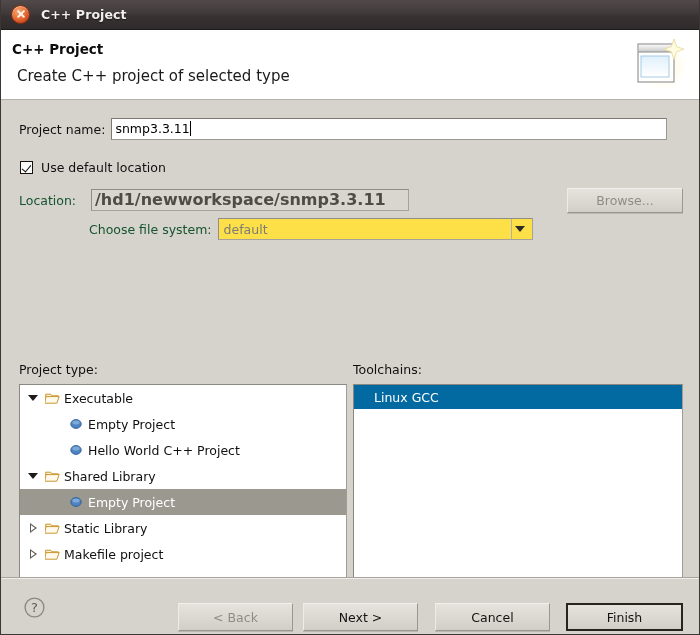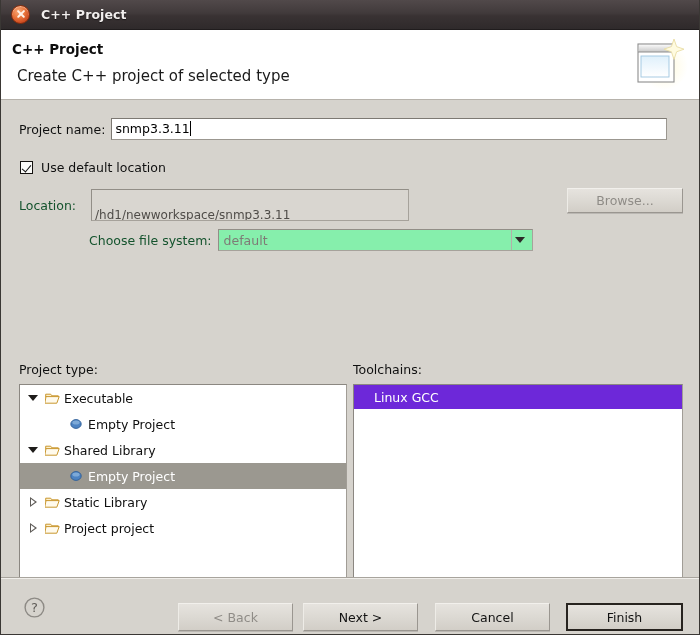--- a/index.html
+++ b/index.html
@@ -168,26 +168,27 @@
     display: flex; align-items: center;
   }
   #location-label { width: 72px; }
   #location-input {
     width: 318px; height: 22px;
     box-sizing: border-box;
     background: #d9d6d0;
     border: 1px solid #a6a29b;
     border-top-color: #928e87;
     border-left-color: #928e87;
-    font-size: 12px;
+    font-size: 16px;
     color: #4f4c48;
     line-height: 20px;
-    padding: 15px 3px;
+    padding: 0 3px;
     overflow: hidden;
     white-space: nowrap;
+    font-weight: bold;
   }
   .btn {
     box-sizing: border-box;
     background: linear-gradient(to bottom, #e6e3de 0%, #dcd9d3 50%, #d2cec7 100%);
     border: 1px solid #9a9690;
     border-top-color: #f2f0ec;
     border-left-color: #eeece7;
     box-shadow: 0 1px 0 rgba(0,0,0,.13);
     font-family: "DejaVu Sans", "Liberation Sans", sans-serif;
     font-size: 12.5px;
@@ -200,28 +201,28 @@
   .btn.disabled { color: #8f8c87; cursor: default; }
   #browse-btn {
     position: absolute;
     left: 566px; top: 88px;
     width: 116px; height: 25px;
   }
 
   
   #row-fs {
     position: absolute;
-    left: 88px; top: 129px;
+    left: 88px; top: 118px;
     display: flex; align-items: center;
   }
   #fs-label { margin-right: 6px; }
   #fs-combo {
     width: 315px; height: 22px;
     box-sizing: border-box;
-    background: #86efac;
+    background: #fde047;
     border: 1px solid #a6a29b;
     border-top-color: #928e87;
     border-left-color: #928e87;
     display: flex; align-items: center;
     position: relative;
     cursor: default;
   }
   #fs-combo-text {
     font-size: 12.5px; color: #7e7b76;
     padding-left: 5px;
@@ -318,21 +319,21 @@
   .indent-1 { padding-left: 28px; }
 
   .toolchain-row {
     height: 24px;
     display: flex; align-items: center;
     font-size: 12.5px;
     padding-left: 20px;
     color: #101010;
     cursor: default;
   }
-  .toolchain-row.selected { background: #6d28d9; color: #ffffff; }
+  .toolchain-row.selected { background: #0369a1; color: #ffffff; }
 
   
   #row-showtypes {
     position: absolute;
     left: 19px; top: 492px;
     display: flex; align-items: center;
   }
   #row-showtypes .lbl { margin-left: 8px; }
 
   
@@ -455,20 +456,30 @@
         <div class="tree-row indent-1">
           <span class="tw "></span>
           <span class="icn">
             <svg width="12" height="12" viewBox="0 0 12 12">
               <ellipse cx="6" cy="6" rx="5.2" ry="4.4" fill="#4d83c2" stroke="#2b5c96" stroke-width="0.9"></ellipse>
               <ellipse cx="6" cy="4.4" rx="3.6" ry="2.0" fill="#86b0da" opacity="0.85"></ellipse>
             </svg>
           </span>
           <span class="tree-label">Empty Project</span>
         </div>
+        <div class="tree-row indent-1">
+          <span class="tw "></span>
+          <span class="icn">
+            <svg width="12" height="12" viewBox="0 0 12 12">
+              <ellipse cx="6" cy="6" rx="5.2" ry="4.4" fill="#4d83c2" stroke="#2b5c96" stroke-width="0.9"></ellipse>
+              <ellipse cx="6" cy="4.4" rx="3.6" ry="2.0" fill="#86b0da" opacity="0.85"></ellipse>
+            </svg>
+          </span>
+          <span class="tree-label">Hello World C++ Project</span>
+        </div>
         <div class="tree-row indent-0">
           <span class="tw expanded">
             <i></i>
           </span>
           <span class="icn">
             <svg width="15" height="13" viewBox="0 0 15 13">
               <path d="M0.7 2.2 h5.0 l1.2 1.6 h6.4 v1.6 h-12.6 z" fill="#fdf0cd" stroke="#c9972f" stroke-width="1"></path>
               <path d="M1.0 4.6 h13.2 l-2.4 6.6 h-12.0 z" fill="#fffaec" stroke="#c9972f" stroke-width="1"></path>
             </svg>
           </span>
@@ -499,21 +510,21 @@
         <div class="tree-row indent-0">
           <span class="tw collapsed">
             <i></i>
           </span>
           <span class="icn">
             <svg width="15" height="13" viewBox="0 0 15 13">
               <path d="M0.7 2.2 h5.0 l1.2 1.6 h6.4 v1.6 h-12.6 z" fill="#fdf0cd" stroke="#c9972f" stroke-width="1"></path>
               <path d="M1.0 4.6 h13.2 l-2.4 6.6 h-12.0 z" fill="#fffaec" stroke="#c9972f" stroke-width="1"></path>
             </svg>
           </span>
-          <span class="tree-label">Project project</span>
+          <span class="tree-label">Makefile project</span>
         </div>
       </div>
 
     <div id="toolchain-box" class="listbox">
         <div class="toolchain-row selected">Linux GCC</div>
       </div>
 
     <div id="row-showtypes">
       <span class="cb checked"></span>
       <span class="lbl">Show project types and toolchains only if they are supported on the platform</span>

